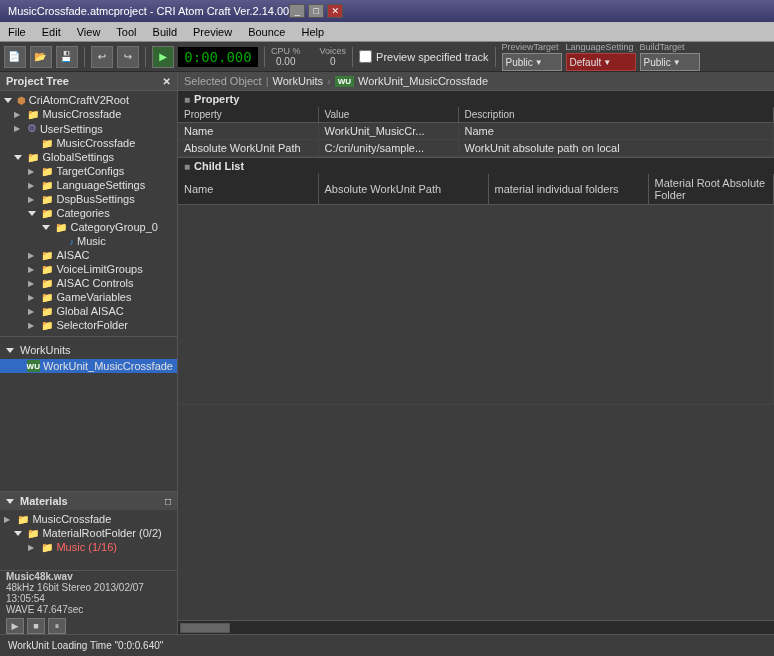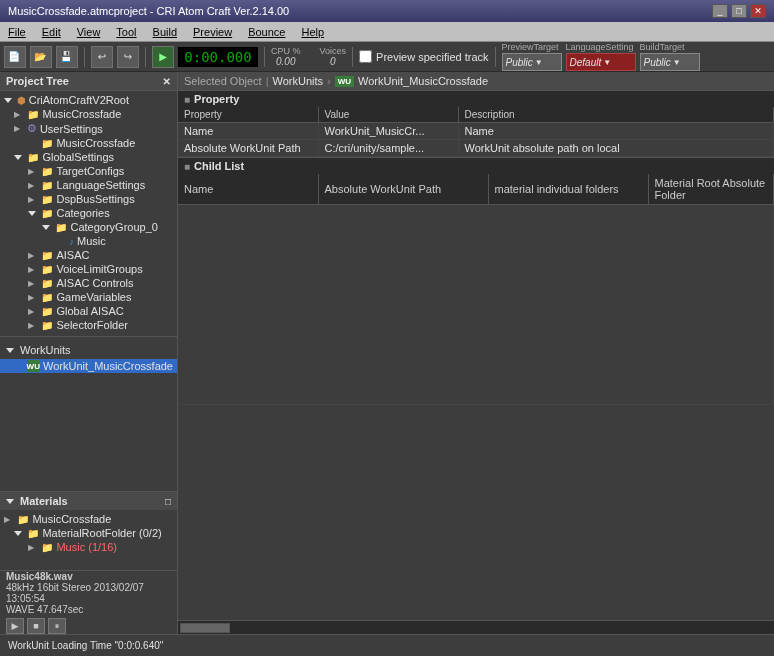--- a/index.html
+++ b/index.html
@@ -1,36 +1,36 @@
 <!DOCTYPE html>
 <html><head>
   <meta charset="utf-8">
   <style>
     * { box-sizing: border-box; margin: 0; padding: 0; }
     body { font-family: 'MS Sans Serif', Arial, sans-serif; font-size: 11px; background: #4a4a4a; color: #e0e0e0; width: 774px; height: 656px; overflow: hidden; }
 
     
-    #title-bar { background: linear-gradient(to bottom, #5a5a8a, #3a3a6a); color: #fff; padding: 4px 8px; display: flex; justify-content: space-between; align-items: center; height: 22px; }
+    #title-bar { background: linear-gradient(to bottom, #5a5a8a, #3a3a6a); color: #fff; padding: 4px 8px; display: flex; justify-content: flex-start; align-items: center; height: 22px; }
     .title-btn { width: 16px; height: 14px; background: #888; border: 1px solid #555; display: flex; align-items: center; justify-content: center; font-size: 9px; cursor: pointer; color: #fff; }
 
     
     #menu-bar { background: #c0c0c0; color: #000; display: flex; gap: 0; height: 20px; align-items: center; border-bottom: 1px solid #888; }
-    .menu-item { padding: 2px 8px; font-size: 11px; cursor: pointer; height: 100%; display: flex; align-items: center; text-decoration: underline; }
+    .menu-item { padding: 2px 8px; font-size: 11px; cursor: pointer; height: 100%; display: flex; align-items: center; }
 
     
     #toolbar { background: #3d3d3d; padding: 3px 4px; display: flex; align-items: center; gap: 4px; height: 30px; border-bottom: 1px solid #2a2a2a; }
     .toolbar-btn { width: 22px; height: 22px; background: #5a5a5a; border: 1px solid #707070; display: flex; align-items: center; justify-content: center; cursor: pointer; font-size: 10px; color: #e0e0e0; }
     .toolbar-separator { width: 1px; height: 20px; background: #666; margin: 0 2px; }
     #time-display { background: #000; color: #00aa00; font-family: monospace; font-size: 14px; padding: 2px 6px; min-width: 80px; text-align: center; }
-    .cpu-display { font-size: 10px; color: #ccc; text-align: center; font-style: italic; }
+    .cpu-display { font-size: 10px; color: #ccc; text-align: center; }
     .cpu-label { font-size: 9px; color: #aaa; }
     #preview-check { display: flex; align-items: center; gap: 4px; color: #e0e0e0; font-size: 11px; }
     .dropdown-group { display: flex; flex-direction: column; align-items: flex-start; gap: 1px; }
     .dropdown-label { font-size: 9px; color: #aaa; }
-    .dropdown-ctrl { background: #5a5a5a; border: 1px solid #888; color: #e0e0e0; font-size: 10px; padding: 1px 3px; height: 18px; display: flex; align-items: center; gap: 2px; cursor: pointer; min-width: 60px; font-style: italic; }
+    .dropdown-ctrl { background: #5a5a5a; border: 1px solid #888; color: #e0e0e0; font-size: 10px; padding: 1px 3px; height: 18px; display: flex; align-items: center; gap: 2px; cursor: pointer; min-width: 60px; }
     .dropdown-ctrl-red { background: #8b2020; border: 1px solid #aa4040; min-width: 70px; }
     .arrow { font-size: 8px; }
 
     
     #main-content { display: flex; height: calc(656px - 22px - 20px - 30px - 22px); }
 
     
     #left-panel { width: 178px; background: #3d3d3d; border-right: 1px solid #555; display: flex; flex-direction: column; }
     #project-tree-header { background: #4a4a4a; padding: 3px 6px; font-size: 11px; font-weight: bold; border-bottom: 1px solid #555; display: flex; justify-content: space-between; align-items: center; }
     #project-tree { flex: 1; overflow-y: auto; overflow-x: hidden; padding: 2px 0; }

